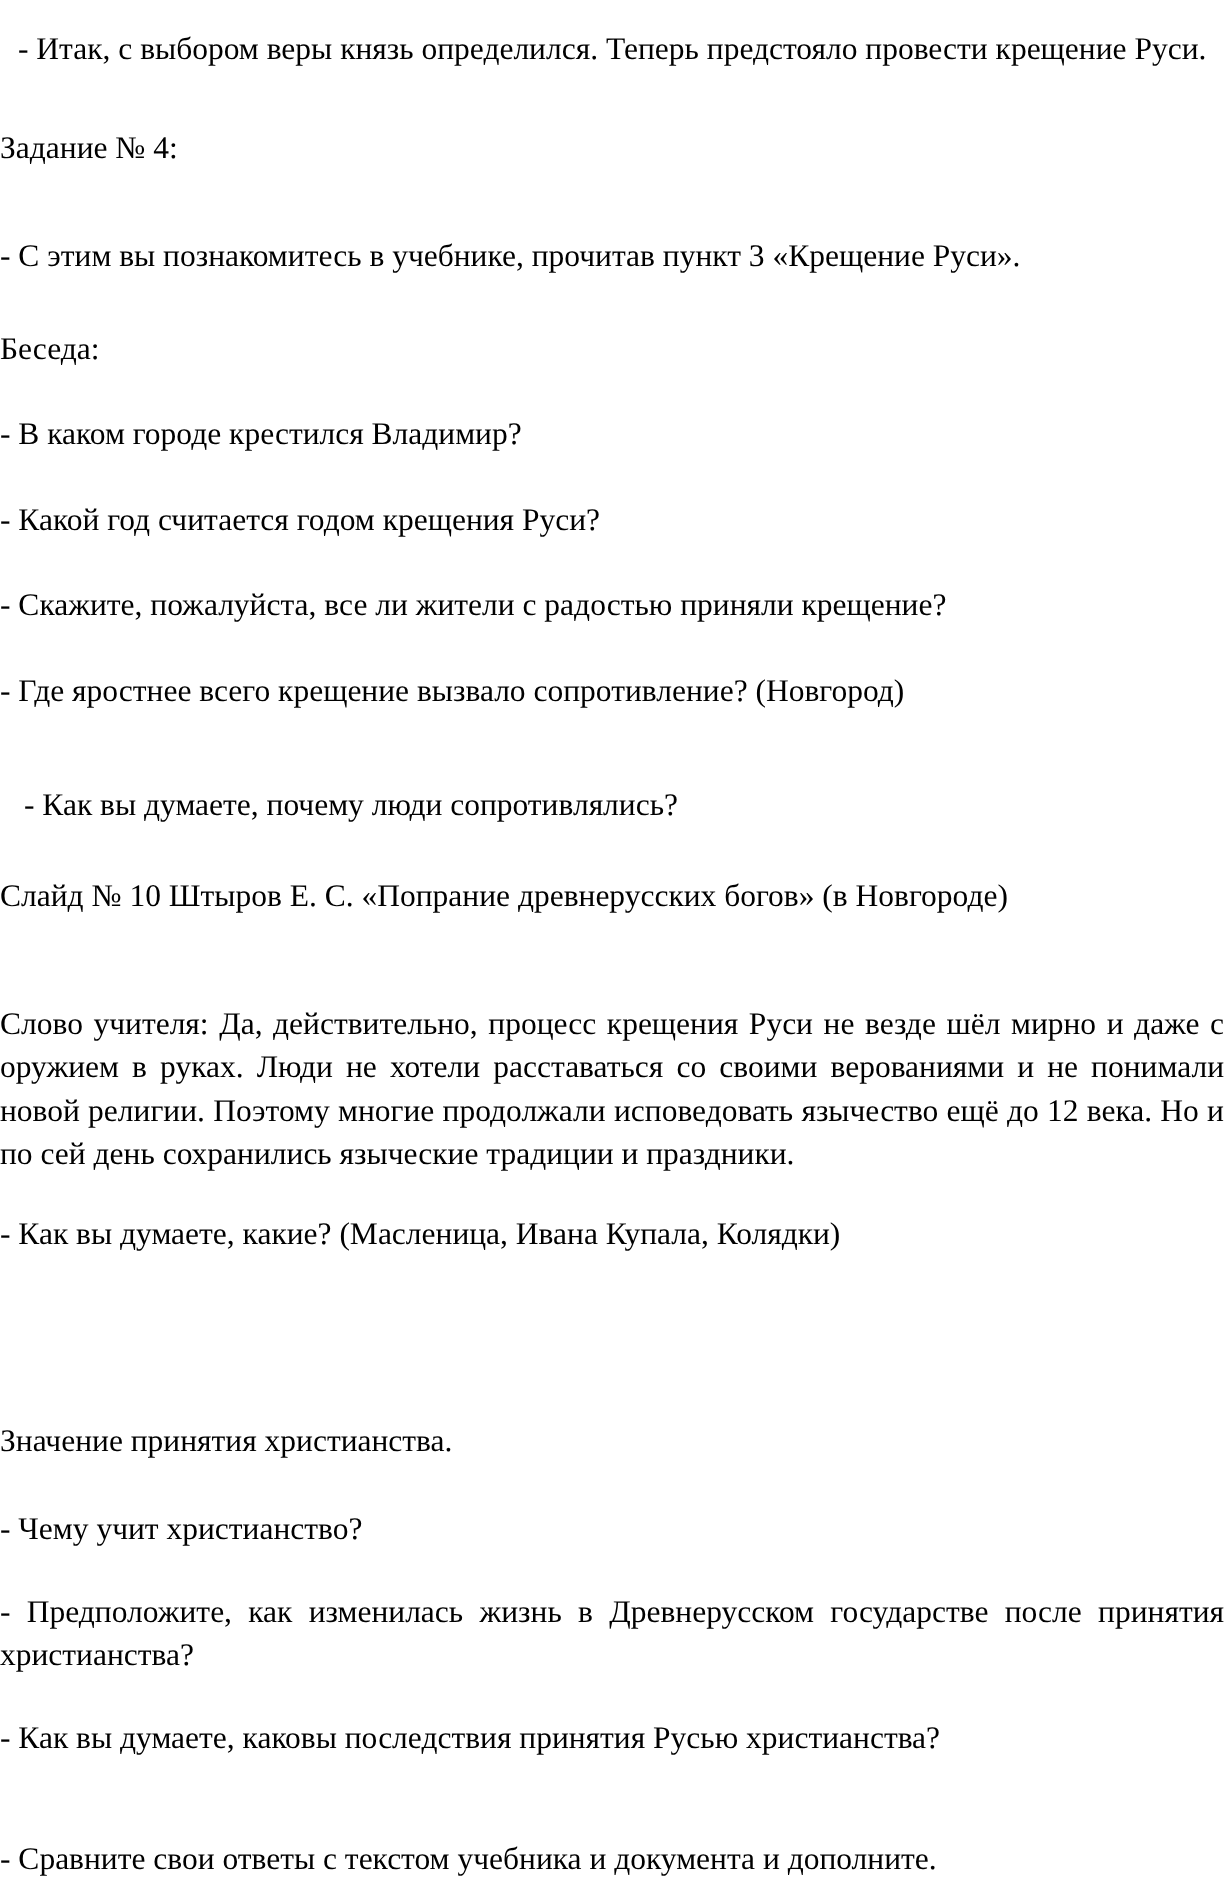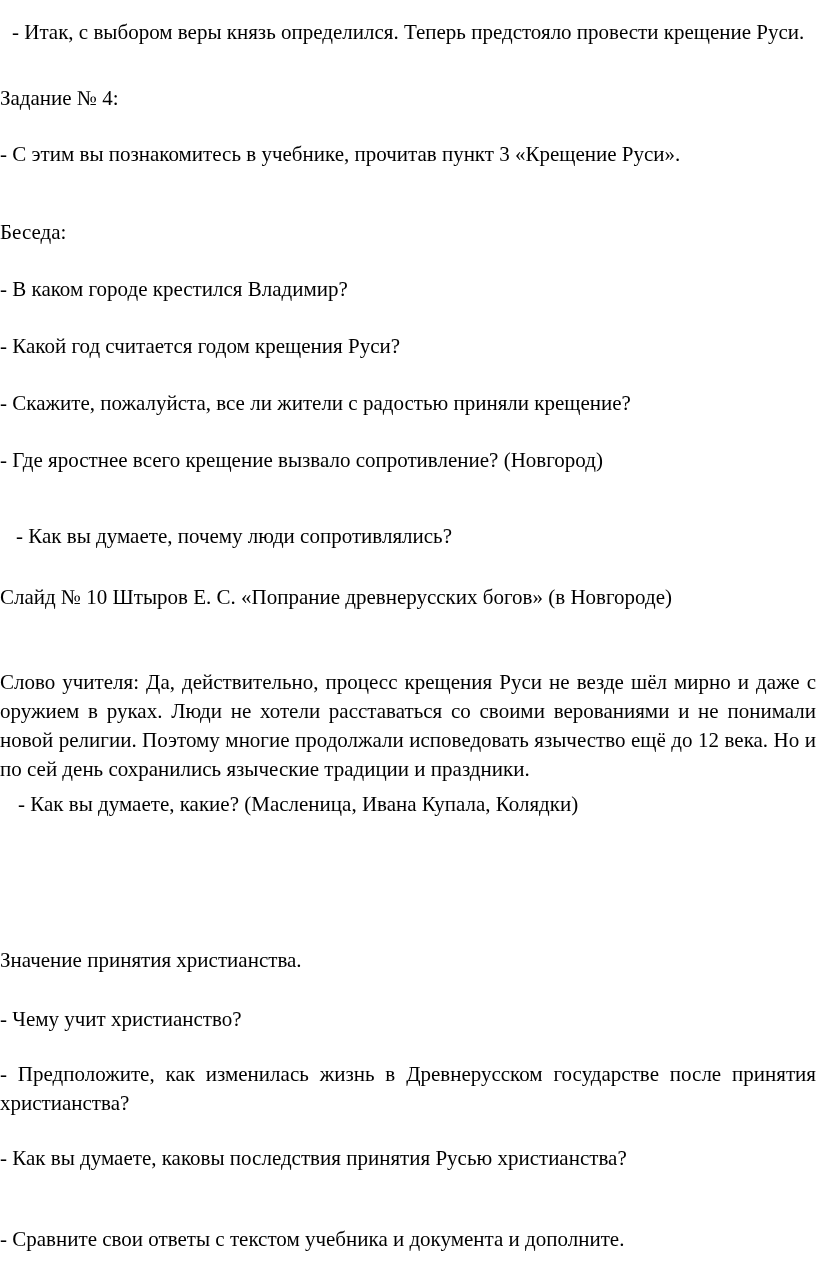--- a/index.html
+++ b/index.html
@@ -32,34 +32,34 @@
       text-align-last: left;
     }
   </style>
 </head>
 <body>
 
 <p class="justify" style="top:18px;margin:0;padding-left:12px;">- Итак, с выбором веры князь определился. Теперь предстояло провести крещение Руси.</p>
 
 <div class="line" style="top:84px;">Задание № 4:</div>
 
-<div class="line" style="top:140px;">- С этим вы познакомитесь в учебнике, прочитав пункт 3 «Крещение Руси».</div>
+<div class="line" style="top:156px;">- С этим вы познакомитесь в учебнике, прочитав пункт 3 «Крещение Руси».</div>
 
 <div class="line" style="top:218px;">Беседа:</div>
 
 <div class="line" style="top:275px;">- В каком городе крестился Владимир?</div>
 <div class="line" style="top:332px;">- Какой год считается годом крещения Руси?</div>
 <div class="line" style="top:389px;">- Скажите, пожалуйста, все ли жители с радостью приняли крещение?</div>
 <div class="line" style="top:446px;">- Где яростнее всего крещение вызвало сопротивление? (Новгород)</div>
 <div class="line" style="top:522px;margin-left:16px;">- Как вы думаете, почему люди сопротивлялись?</div>
 
 <div class="line" style="top:583px;">Слайд № 10 Штыров Е. С. «Попрание древнерусских богов» (в Новгороде)</div>
 
 <p class="justify" style="top:668px;margin:0;">Слово учителя: Да, действительно, процесс крещения Руси не везде шёл мирно и даже с оружием в руках. Люди не хотели расставаться со своими верованиями и не понимали новой религии. Поэтому многие продолжали исповедовать язычество ещё до 12 века. Но и по сей день сохранились языческие традиции и праздники.</p>
 
-<div class="line" style="top:790px;padding-left:18px;">- Как вы думаете, какие? (Масленица, Ивана Купала, Колядки)</div>
+<div class="line" style="top:808px;">- Как вы думаете, какие? (Масленица, Ивана Купала, Колядки)</div>
 
 <div class="line" style="top:946px;">Значение принятия христианства.</div>
 
 <div class="line" style="top:1005px;">- Чему учит христианство?</div>
 <p class="justify" style="top:1060px;margin:0;">- Предположите, как изменилась жизнь в Древнерусском государстве после принятия христианства?</p>
 <div class="line" style="top:1144px;">- Как вы думаете, каковы последствия принятия Русью христианства?</div>
 <div class="line" style="top:1201px;margin-top:24px;">- Сравните свои ответы с текстом учебника и документа и дополните.</div>
 
 </body></html>

